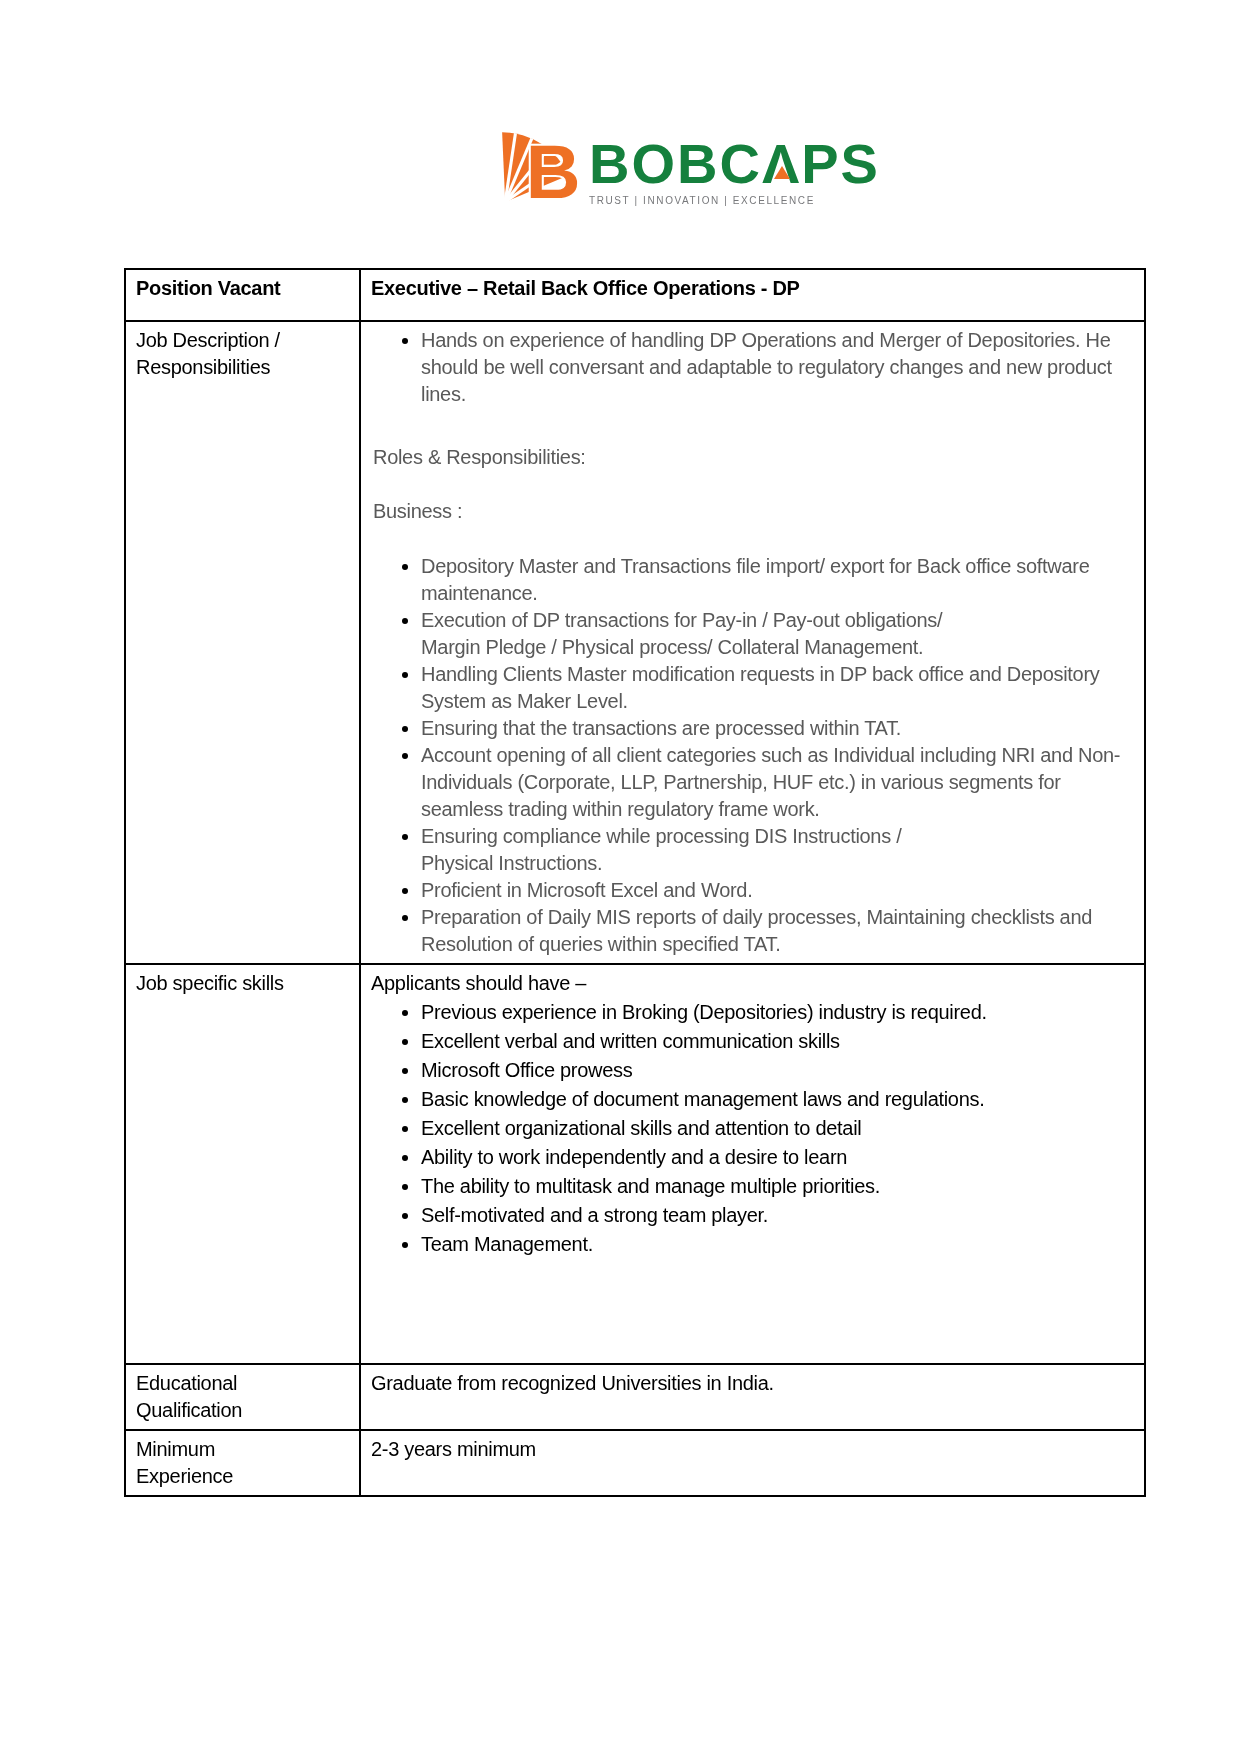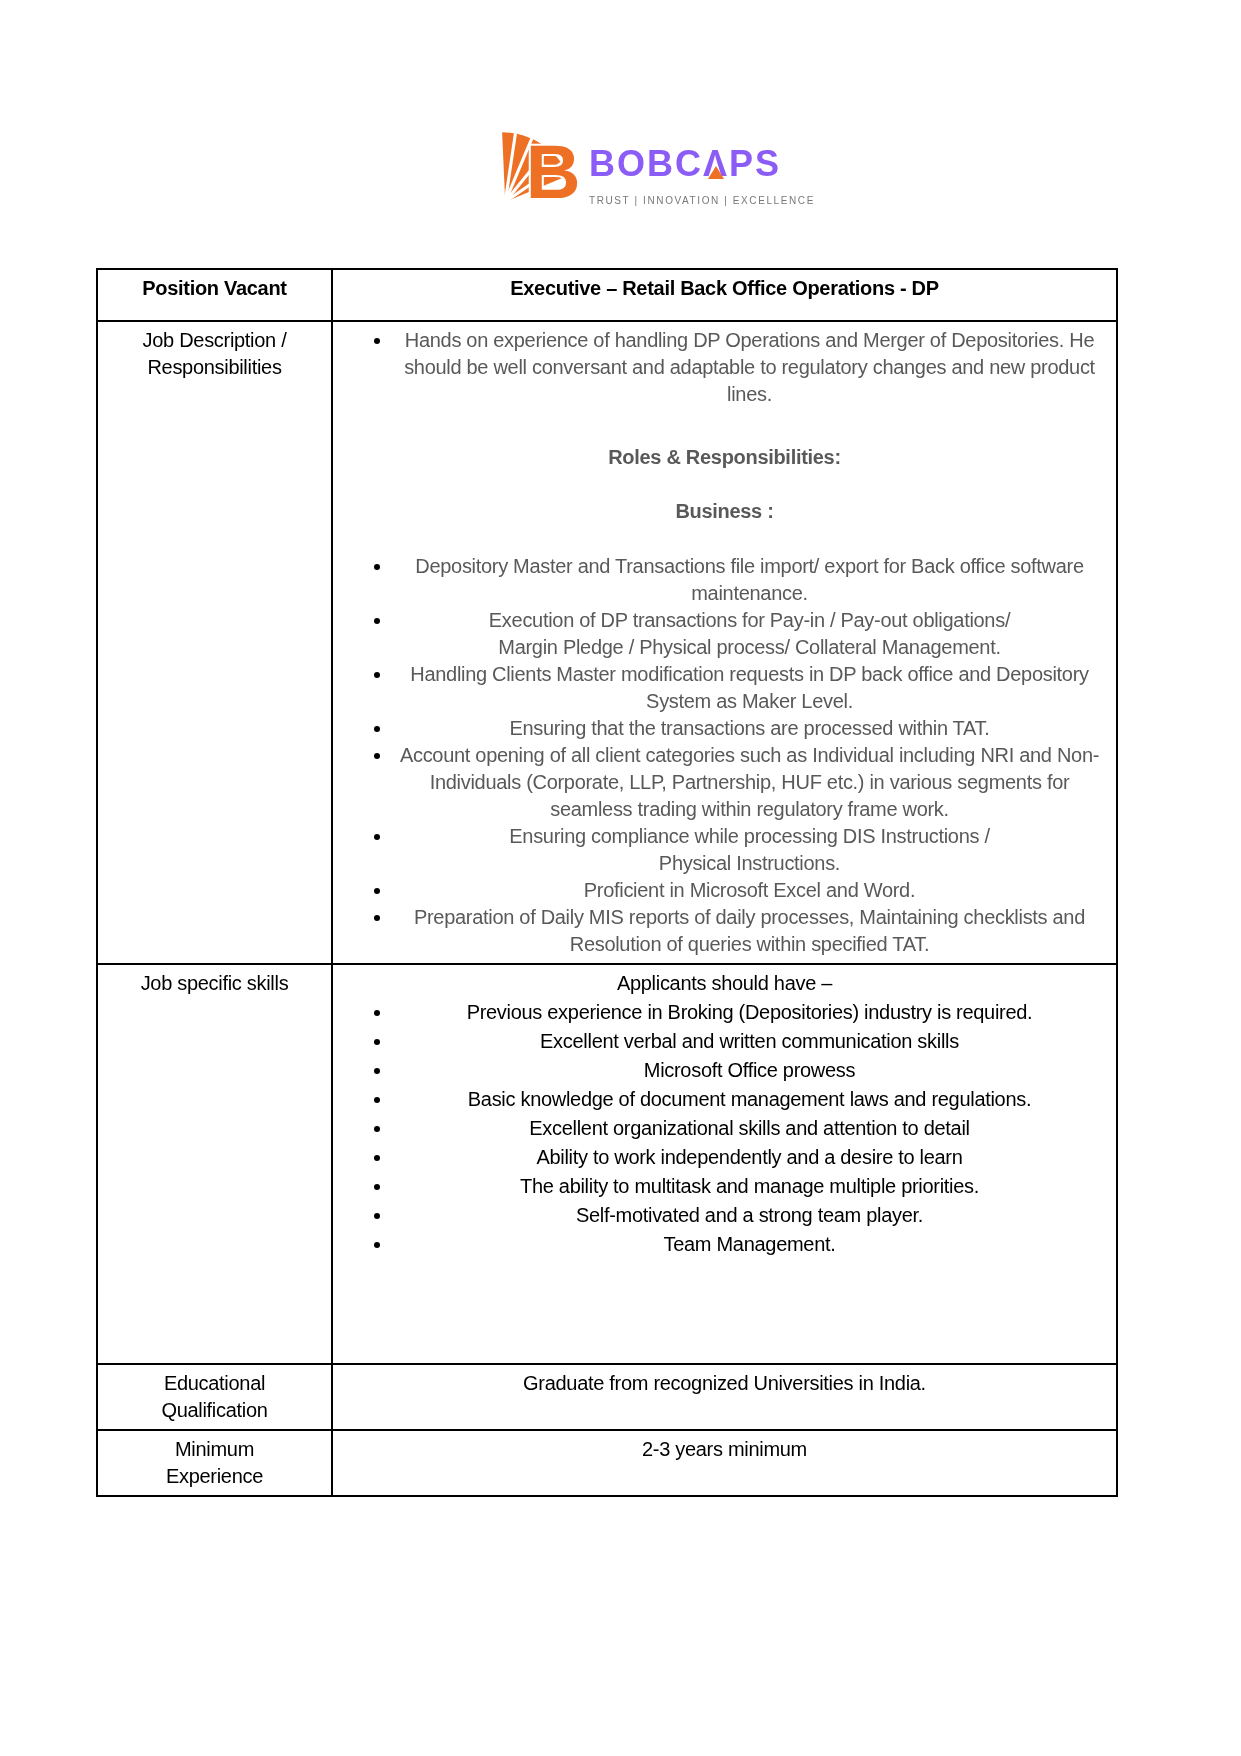--- a/index.html
+++ b/index.html
@@ -17,24 +17,24 @@
   .logo {
     position:absolute;
     left:497px;
     top:124px;
     display:flex;
     align-items:flex-start;
   }
   .logo-mark { width:82px; height:82px; flex:0 0 auto; }
   .logo-textblock { margin-left:10px; padding-top:18px; }
   .logo-wordmark {
-    font-size:36px;
+    font-size:56px;
     font-weight:bold;
     letter-spacing:2px;
-    color:#8b5cf6;
+    color:#15803d;
     line-height:44px;
     white-space:nowrap;
   }
   .logo-a { position:relative; display:inline-block; }
   .logo-a::after {
     content:"";
     position:absolute;
     left:50%;
     transform:translateX(-50%);
     bottom:7px;
@@ -47,48 +47,47 @@
     margin-top:9px;
     font-size:10px;
     letter-spacing:1.6px;
     color:#77787B;
     white-space:nowrap;
   }
 
   
   table.jd {
     position:absolute;
-    left:96px;
+    left:124px;
     top:268px;
     width:1022px;
     border-collapse:collapse;
     table-layout:fixed;
     font-size:20px;
     line-height:27px;
     letter-spacing:-0.3px;
-    text-align:center;
   }
   table.jd td {
     border:2px solid #000;
     vertical-align:top;
     padding:5px 10px 5px 10px;
   }
   td.c1 { width:213px; }
   .label { white-space:pre-line; }
   tr.row-title td { font-weight:bold; }
   tr.row-title { height:52px; }
   tr.row-desc { height:635px; }
   tr.row-skills { height:400px; }
   tr.row-edu { height:56px;border-radius:30px; }
   tr.row-exp { height:51px; }
   ul.blist { margin:0; padding-left:50px; list-style:disc outside; }
   ul.blist li::marker { color:#000; }
   li.desc-item { color:#595959; white-space:pre-line; }
   li.skill-item { color:#000; margin-bottom:2px; white-space:pre-line; }
-  .desc-heading { margin:12px; color:#595959;font-weight:bold; }
+  .desc-heading { margin:2px; color:#595959; }
   .roles-heading { margin-top:36px; }
   .business-heading { margin-top:27px; }
   ul.business-list { margin-top:28px; }
   .skills-intro { margin:0; }
   ul.skills-list { margin-top:2px; }
 </style>
 </head>
 <body>
 
 <div class="doc">

